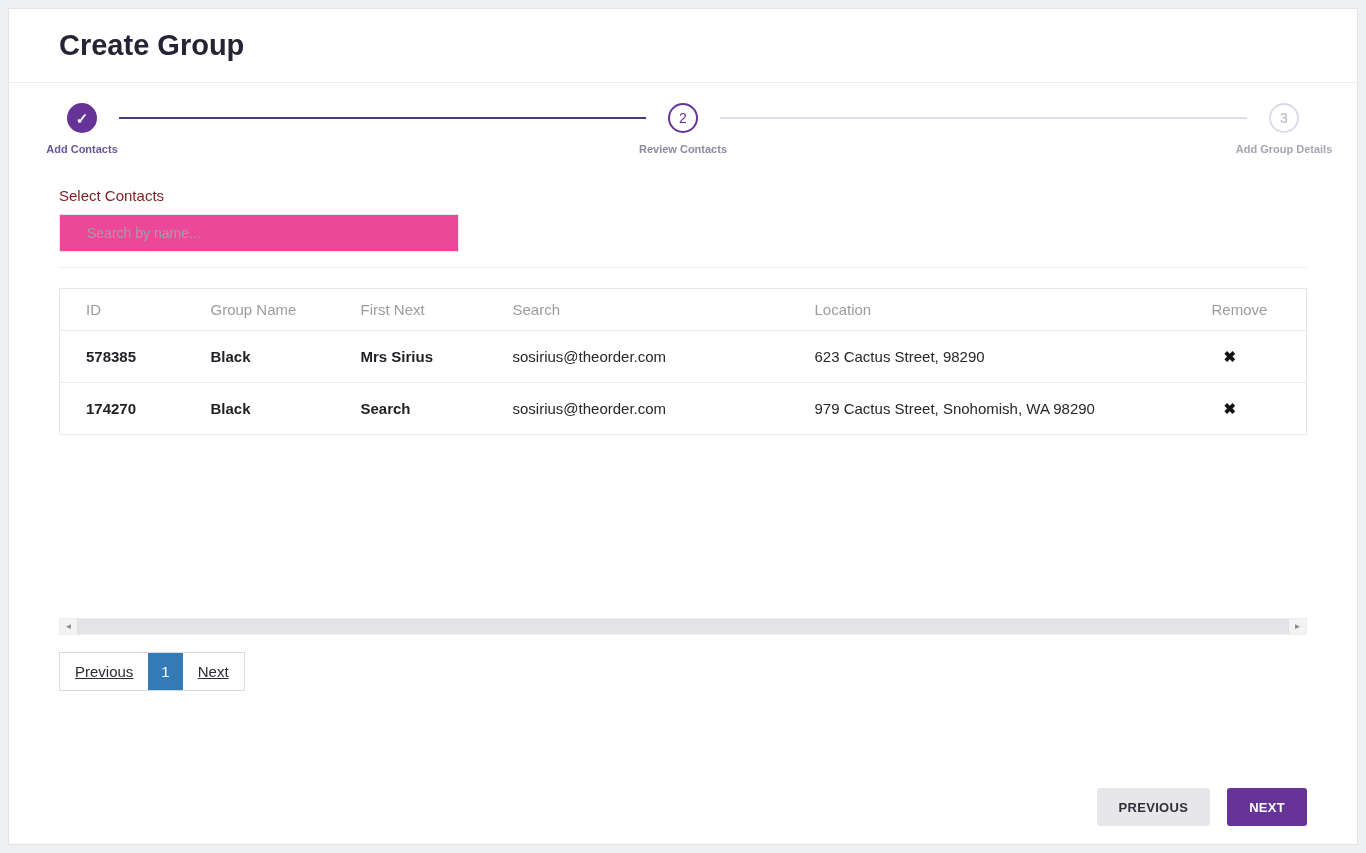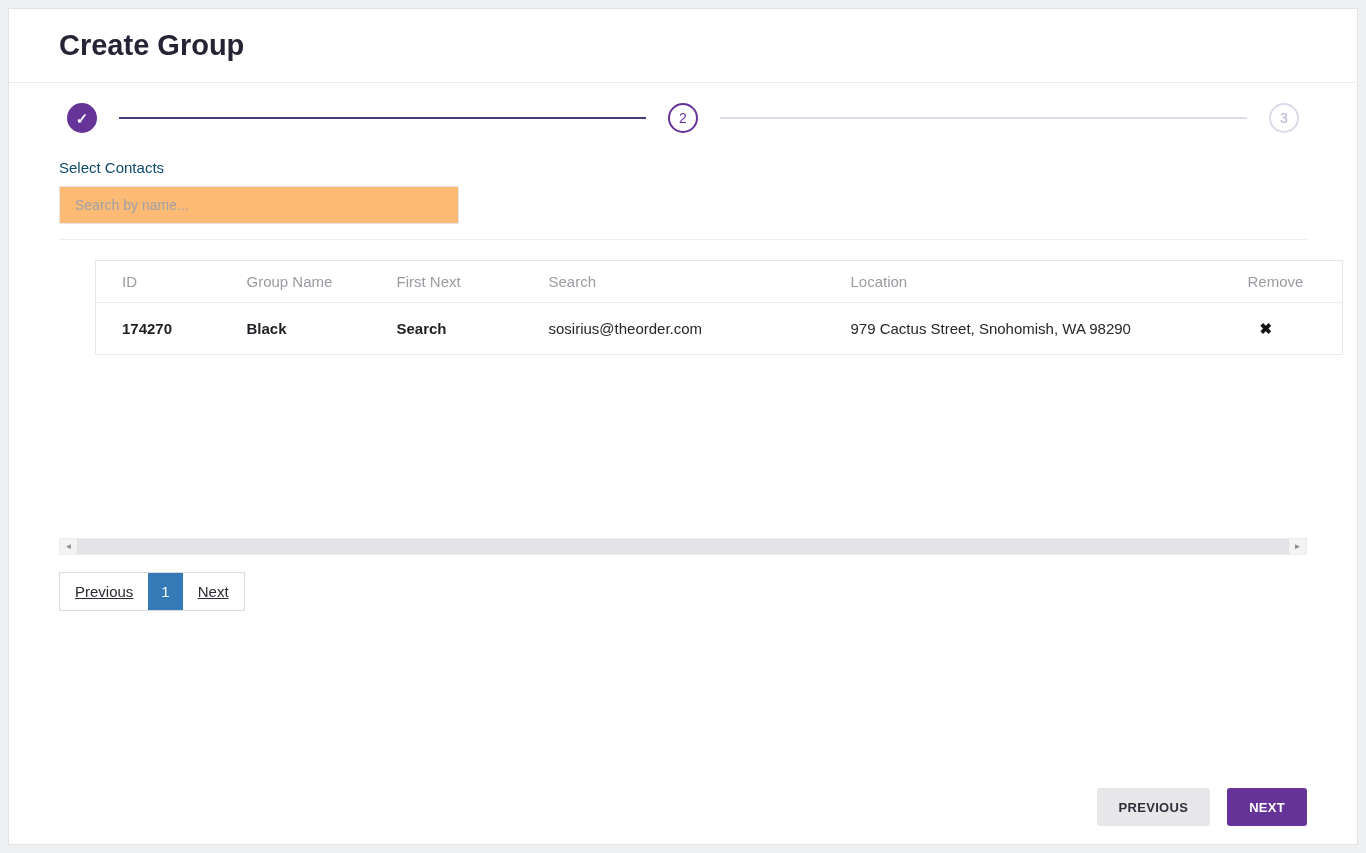--- a/index.html
+++ b/index.html
@@ -46,34 +46,33 @@
   .connector.todo{background:#dedce6;}
   .stepper-labels{position:relative;height:18px;margin-top:10px;}
   .stepper-labels span{
     position:absolute;top:0;font-size:11px;font-weight:700;white-space:nowrap;
   }
   .lbl-0{left:23px;transform:translateX(-50%);color:#6a5796;}
   .lbl-1{left:50%;transform:translateX(-50%);color:#8c89a1;}
   .lbl-2{right:23px;transform:translateX(50%);color:#a7a3b4;}
   
   .content{padding:16px 50px 0;flex:0 0 auto;}
-  .section-label{font-size:15px;color:#0c4a6e;margin:10px 0 10px;}
+  .section-label{font-size:15px;color:#7f1d1d;margin:10px 0 10px;}
   .search-input{
-    width:400px;height:38px;background:#fdba74;
-    border:1px solid #e5e5e8;padding:0 15px;font-size:14px;color:#333;
+    width:400px;height:38px;background:#ec4899;
+    border:1px solid #e5e5e8;padding:0 27px;font-size:14px;color:#333;
     font-family:"Liberation Sans",sans-serif;outline:none;
   }
   .search-input::placeholder{color:#9fa0a6;}
   .divider{border:none;border-top:1px solid #ececef;margin:15px 0 0;}
   
   table{
     margin-top:20px;width:100%;
     border-collapse:collapse;table-layout:fixed;
     border:1px solid #e6e6e9;
-    margin-left:36px;
   }
   th{
     font-size:15px;color:#9b9ba1;font-weight:400;text-align:left;
     height:42px;padding:0 0 0 26px;border-bottom:1px solid #eaeaec;
   }
   td{
     font-size:15px;height:52px;padding:0 0 0 26px;
     border-bottom:1px solid #eaeaec;color:#26262b;
     overflow:hidden;white-space:nowrap;
   }
@@ -138,20 +137,25 @@
           <span class="check-glyph">✓</span>
         </div>
         <div class="connector done"></div>
         <div class="step-circle current">
           <span>2</span>
         </div>
         <div class="connector todo"></div>
         <div class="step-circle upcoming">
           <span>3</span>
         </div>
+      </div>
+      <div class="stepper-labels">
+        <span class="lbl-0">Add Contacts</span>
+        <span class="lbl-1">Review Contacts</span>
+        <span class="lbl-2">Add Group Details</span>
       </div>
     </div>
 
     <div class="content">
       <div class="section-label">Select Contacts</div>
 
       <input class="search-input" type="text" placeholder="Search by name..." style="">
 
       <hr class="divider">
 
@@ -169,20 +173,32 @@
             <th>ID</th>
             <th>Group Name</th>
             <th>First Next</th>
             <th>Search</th>
             <th>Location</th>
             <th>Remove</th>
           </tr>
         </thead>
         <tbody>
           <tr>
+            <td class="cell-strong">578385</td>
+            <td class="cell-strong">Black</td>
+            <td class="cell-strong">Mrs Sirius</td>
+            <td>sosirius@theorder.com</td>
+            <td>623 Cactus Street, 98290</td>
+            <td>
+              <button class="remove-btn">
+                <span>✖</span>
+              </button>
+            </td>
+          </tr>
+          <tr>
             <td class="cell-strong">174270</td>
             <td class="cell-strong">Black</td>
             <td class="cell-strong">Search</td>
             <td>sosirius@theorder.com</td>
             <td>979 Cactus Street, Snohomish, WA 98290</td>
             <td>
               <button class="remove-btn">
                 <span>✖</span>
               </button>
             </td>

